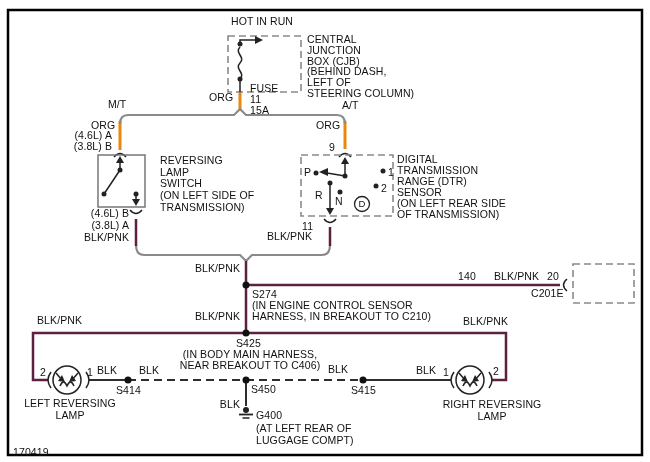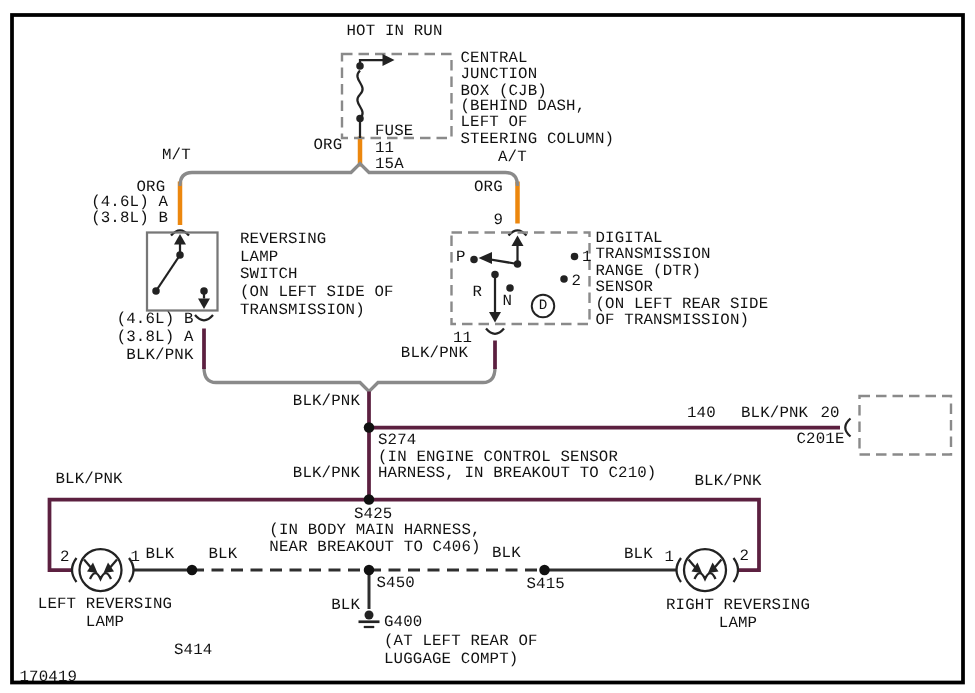--- a/index.html
+++ b/index.html
@@ -1,20 +1,20 @@
 <!DOCTYPE html>
 <html><head>
 <meta charset="utf-8">
 <style>
   html,body{margin:0;padding:0;background:#fff;}
   .diagram{position:relative;width:650px;height:462px;background:#ffffff;
     font-family:"Liberation Sans", sans-serif;color:#111;overflow:hidden;}
   .diagram svg{position:absolute;left:0;top:0;}
   .lbl{position:absolute;font-size:10.5px;line-height:11px;white-space:pre-line;
-    color:#111;letter-spacing:0.1px;font-family:Liberation Mono, monospace;}
+    color:#111;letter-spacing:0.1px;}
   .ra{text-align:right;}
   .ca{text-align:center;}
 </style>
 </head>
 <body>
 
 <div class="diagram">
 
   <svg width="650" height="462" viewBox="0 0 650 462">
 
@@ -142,21 +142,21 @@
 11
 15A</div>
   <div class="lbl" style="left:307px;top:34px;line-height:10.8px;">CENTRAL
 JUNCTION
 BOX (CJB)
 (BEHIND DASH,
 LEFT OF
 STEERING COLUMN)</div>
 
   <div class="lbl" style="left:108px;top:99px;">M/T</div>
-  <div class="lbl" style="left:332px;top:100px;">A/T</div>
+  <div class="lbl" style="left:342px;top:100px;">A/T</div>
 
   <div class="lbl" style="left:209px;top:92px;">ORG</div>
   <div class="lbl" style="left:91px;top:120px;">ORG</div>
   <div class="lbl" style="left:316px;top:120px;">ORG</div>
 
   <div class="lbl ra" style="left:60px;width:52px;top:130px;line-height:11.4px;">(4.6L) A
 (3.8L) B</div>
   <div class="lbl" style="left:160px;top:155px;line-height:11.7px;">REVERSING
 LAMP
 SWITCH
@@ -204,21 +204,21 @@
   <div class="lbl" style="left:97px;top:365px;">BLK</div>
   <div class="lbl" style="left:139px;top:365px;">BLK</div>
   <div class="lbl" style="left:328px;top:364px;">BLK</div>
   <div class="lbl" style="left:416px;top:365px;">BLK</div>
 
   <div class="lbl" style="left:40px;top:367px;">2</div>
   <div class="lbl" style="left:87px;top:367px;">1</div>
   <div class="lbl" style="left:443px;top:367px;">1</div>
   <div class="lbl" style="left:493px;top:366px;">2</div>
 
-  <div class="lbl" style="left:116px;top:385px;margin-top:44px;">S414</div>
+  <div class="lbl" style="left:116px;top:385px;">S414</div>
   <div class="lbl" style="left:251px;top:384px;">S450</div>
   <div class="lbl" style="left:351px;top:385px;">S415</div>
 
   <div class="lbl ca" style="left:18px;width:104px;top:397px;line-height:12px;">LEFT REVERSING
 LAMP</div>
   <div class="lbl ca" style="left:440px;width:104px;top:398px;line-height:12px;">RIGHT REVERSING
 LAMP</div>
 
   <div class="lbl ra" style="left:200px;width:40px;top:399px;">BLK</div>
   <div class="lbl" style="left:256px;top:410px;">G400</div>

